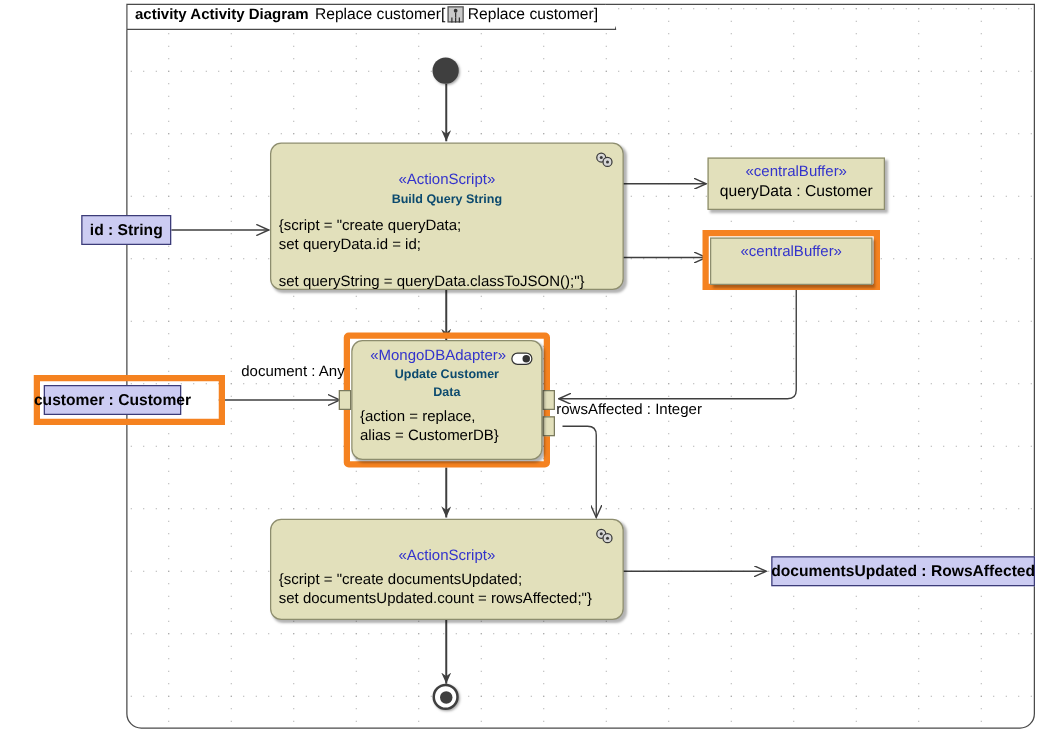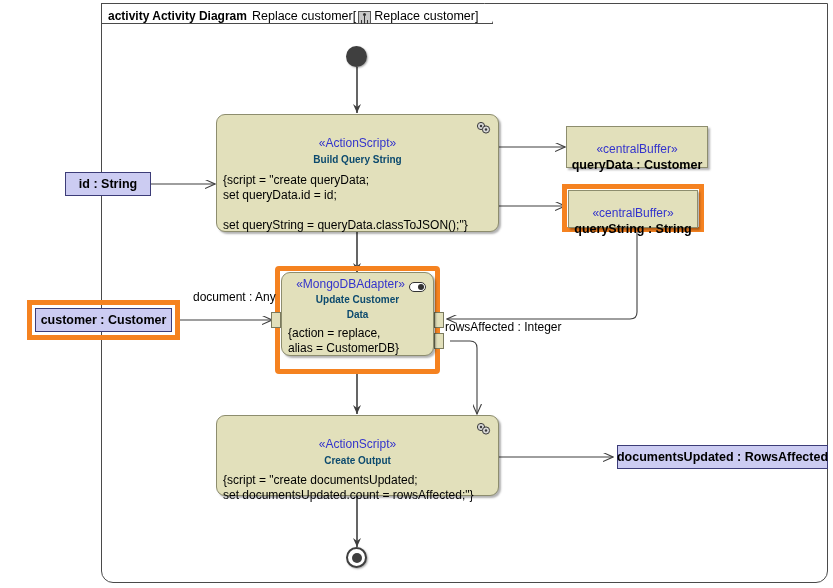--- a/index.html
+++ b/index.html
@@ -45,21 +45,21 @@
     position: absolute;
     left: 101px;
     top: 3px;
     height: 21px;
     border: 1px solid #4a4a4a;
     border-bottom: 1px solid #4a4a4a;
     box-sizing: border-box;
     background: #ffffff;
     padding: 0 6px 0 6px;
     display: flex;
-    align-items: flex-end;
+    align-items: flex-start;
     white-space: nowrap;
     font-size: 12px;
     color: #000000;
     
     padding-right: 14px;
     clip-path: polygon(0 0, calc(100% - 9px) 0, 100% 100%, 0 100%);
   }
   .frame-kw {
     font-weight: bold;
     font-size: 12px;
@@ -170,31 +170,31 @@
     background: #333;
   }
 
   
   .buffer-node {
     position: absolute;
     box-sizing: border-box;
     background: #e2e0bb;
     border: 1px solid #8d8d6e;
     box-shadow: 2px 2px 2px rgba(0,0,0,0.30);
-    padding-top: 15px;
+    padding-top: 3px;
   }
   .buffer-stereotype {
     text-align: center;
     color: #3333cc;
     font-size: 12px;
     line-height: 15px;
   }
   .buffer-label {
     text-align: center;
-    font-weight: bold;
+    font-weight: normal;
     font-size: 12.5px;
     color: #000;
     line-height: 16px;
   }
 
   
   .param-node {
     position: absolute;
     box-sizing: border-box;
     background: #ccccf2;
@@ -329,57 +329,55 @@
   </div>
 
   <div class="buffer-node" style="left:566px; top:126px; width:142px; height:42px;">
     <div class="buffer-stereotype">«centralBuffer»</div>
     <div class="buffer-label">queryData : Customer</div>
   </div>
 
   <div class="highlight" style="left:562px; top:184px; width:142px; height:48px;"></div>
   <div class="buffer-node" style="left:568px; top:190px; width:130px; height:38px;">
     <div class="buffer-stereotype">«centralBuffer»</div>
-    <div class="buffer-label">queryString : String</div>
   </div>
 
   <div class="highlight rounded" style="left:275px; top:266px; width:165px; height:108px;"></div>
 
   <div class="pin" style="left:271px; top:312px; width:10px; height:16px;"></div>
 
   <div class="pin" style="left:434px; top:312px; width:10px; height:16px;"></div>
   <div class="pin" style="left:434px; top:333px; width:10px; height:16px;"></div>
 
-  <div class="action-node" style="left:281px; top:272px; width:153px; height:84px;">
+  <div class="action-node" style="left:281px; top:272px; width:153px; height:96px;">
     <div class="node-stereotype" style="margin-top:4px; padding-right:14px;">«MongoDBAdapter»</div>
     <div class="node-title" style="margin-top:1px;">Update Customer</div>
     <div class="node-title" style="margin-top:0;text-align:center;">Data</div>
     <div class="node-body" style="margin-top:4px;">{action = replace,
 alias = CustomerDB}</div>
     <div class="adapter-icon" style="right:7px; top:9px;"></div>
   </div>
 
   <div class="action-node" style="left:216px; top:415px; width:283px; height:81px;">
     <div class="node-stereotype">«ActionScript»</div>
-    <div class="node-title">Create Output</div>
     <div class="node-body" style="margin-top:5px;">{script = "create documentsUpdated;
 set documentsUpdated.count = rowsAffected;"}</div>
     <svg class="script-icon" viewBox="0 0 17 14">
       <circle cx="6" cy="5" r="3.6" fill="#d7d7d7" stroke="#3a3a3a" stroke-width="1"></circle>
       <circle cx="6" cy="5" r="1.2" fill="#3a3a3a"></circle>
       <circle cx="11" cy="8.5" r="3.6" fill="#d7d7d7" stroke="#3a3a3a" stroke-width="1"></circle>
       <circle cx="11" cy="8.5" r="1.2" fill="#3a3a3a"></circle>
     </svg>
   </div>
 
   <div class="final-node" style="left:346px; top:547px;"></div>
 
-  <div class="param-node" style="left:65px; top:172px; width:86px; height:24px;">id : String</div>
+  <div class="param-node" style="left:65px; top:172px; width:72px; height:24px;">id : String</div>
 
   <div class="highlight" style="left:27px; top:300px; width:153px; height:40px;"></div>
-  <div class="param-node" style="left:35px; top:308px; width:137px; height:24px;">customer : Customer</div>
+  <div class="param-node" style="left:35px; top:308px; width:110px; height:24px;">customer : Customer</div>
 
   <div class="param-node" style="left:617px; top:445px; width:211px; height:24px;">documentsUpdated : RowsAffected</div>
 
   <div class="edge-label" style="left:193px; top:290px;text-align:right;">document : Any</div>
   <div class="edge-label" style="left:445px; top:320px;text-align:center;">rowsAffected : Integer</div>
 
 </div>
 
 </body></html>

